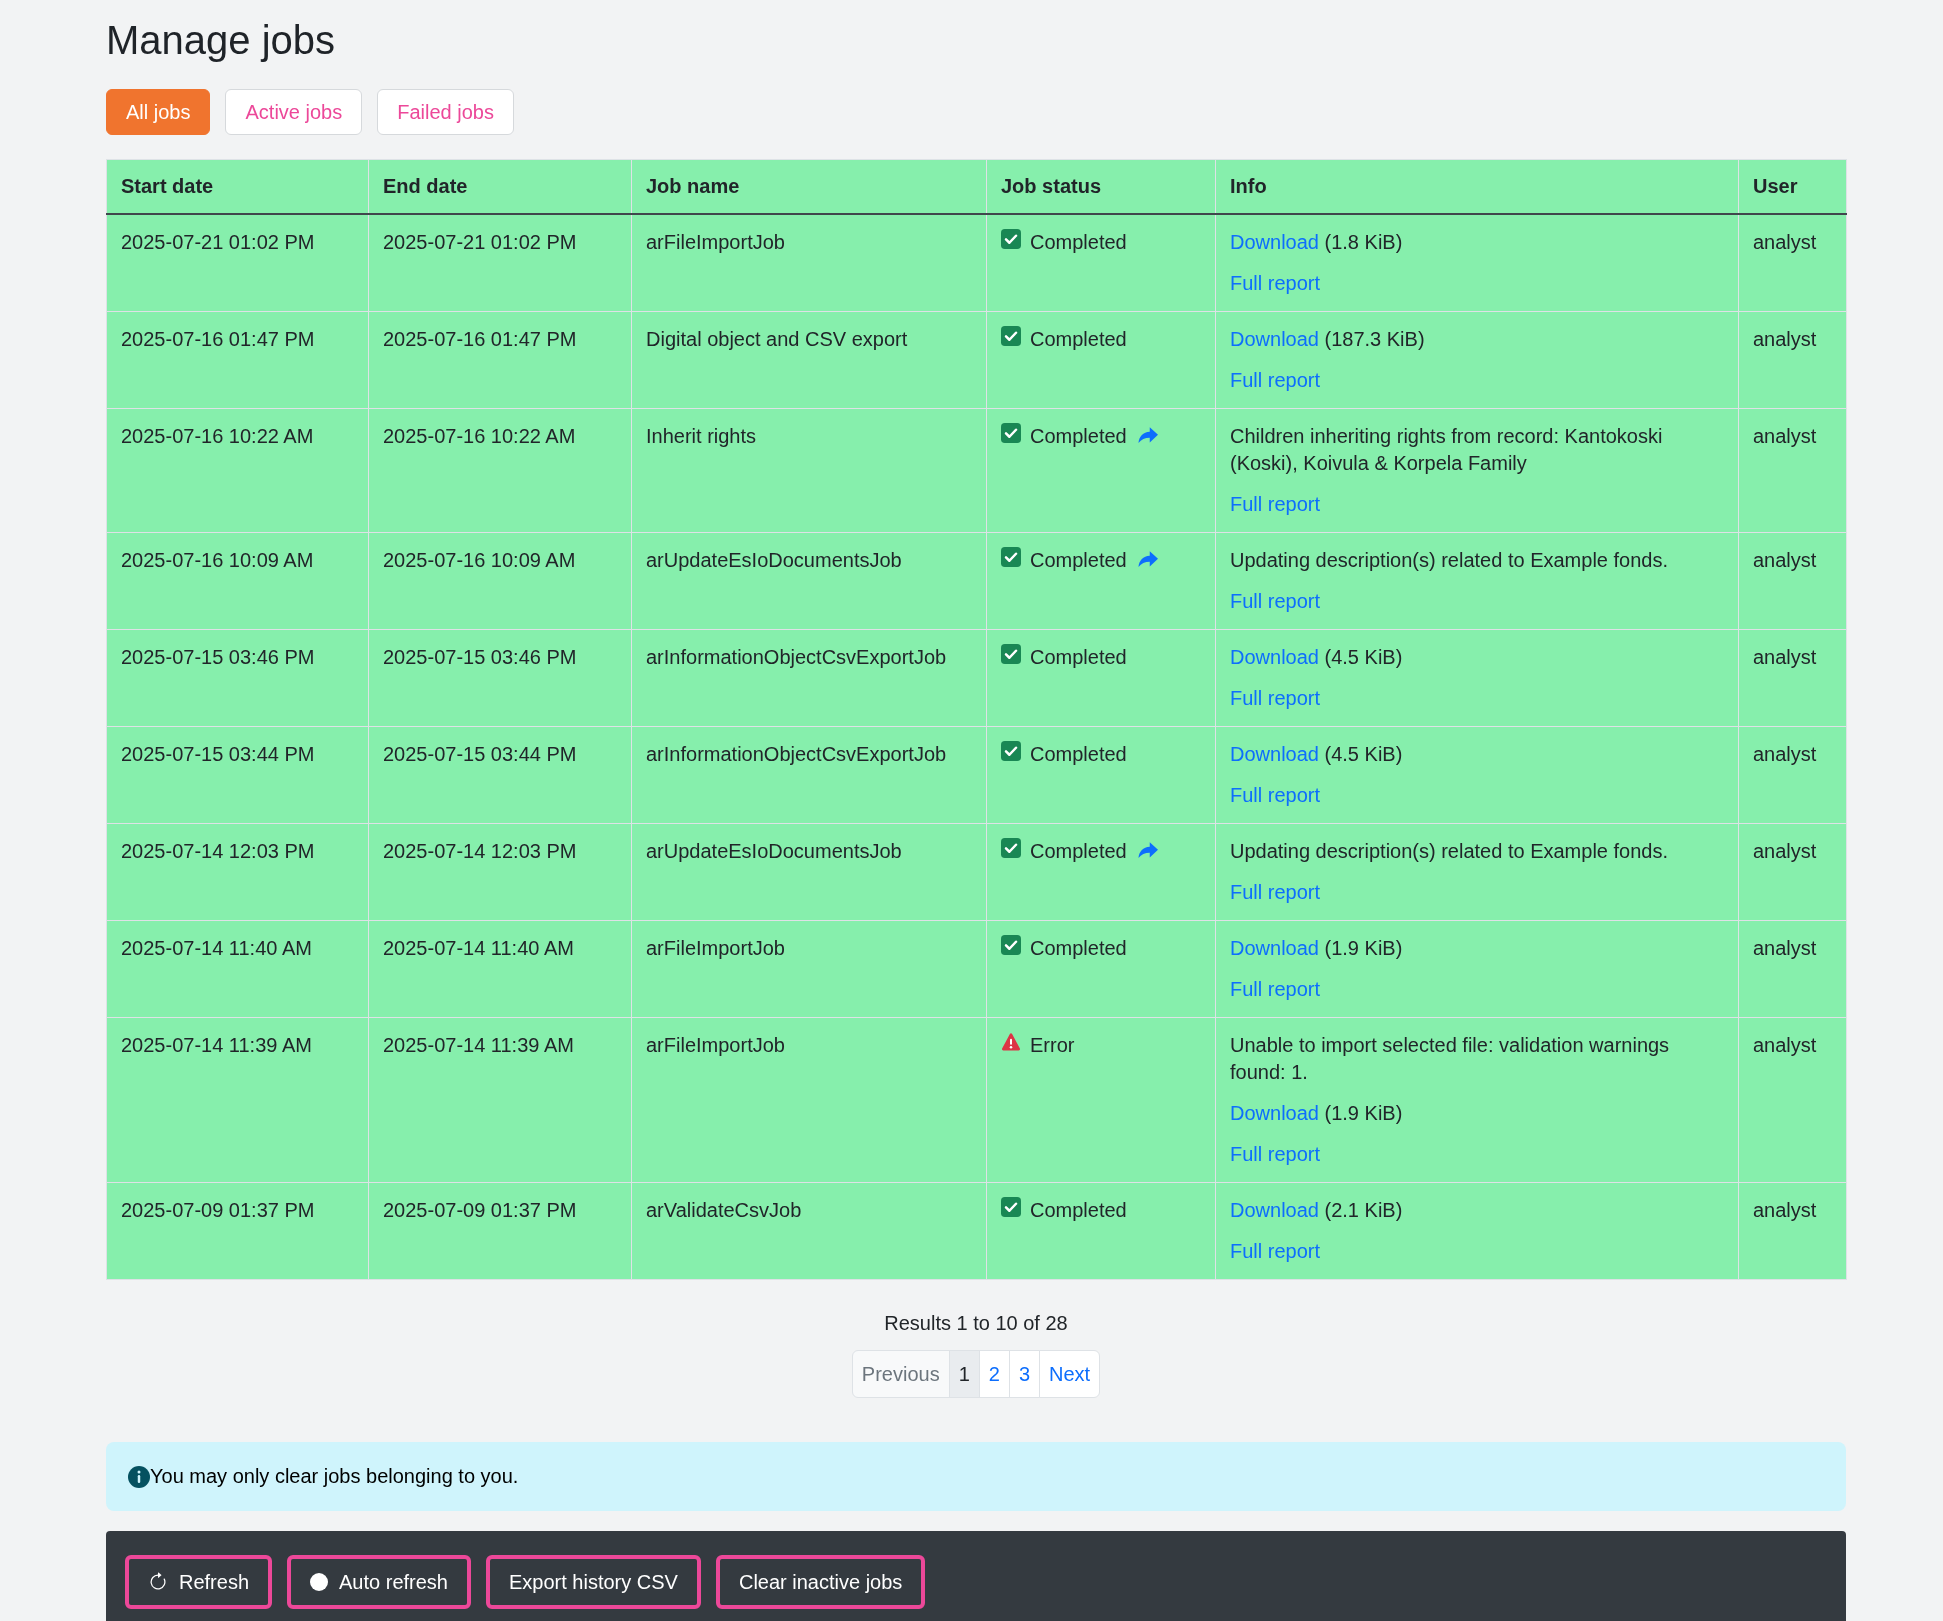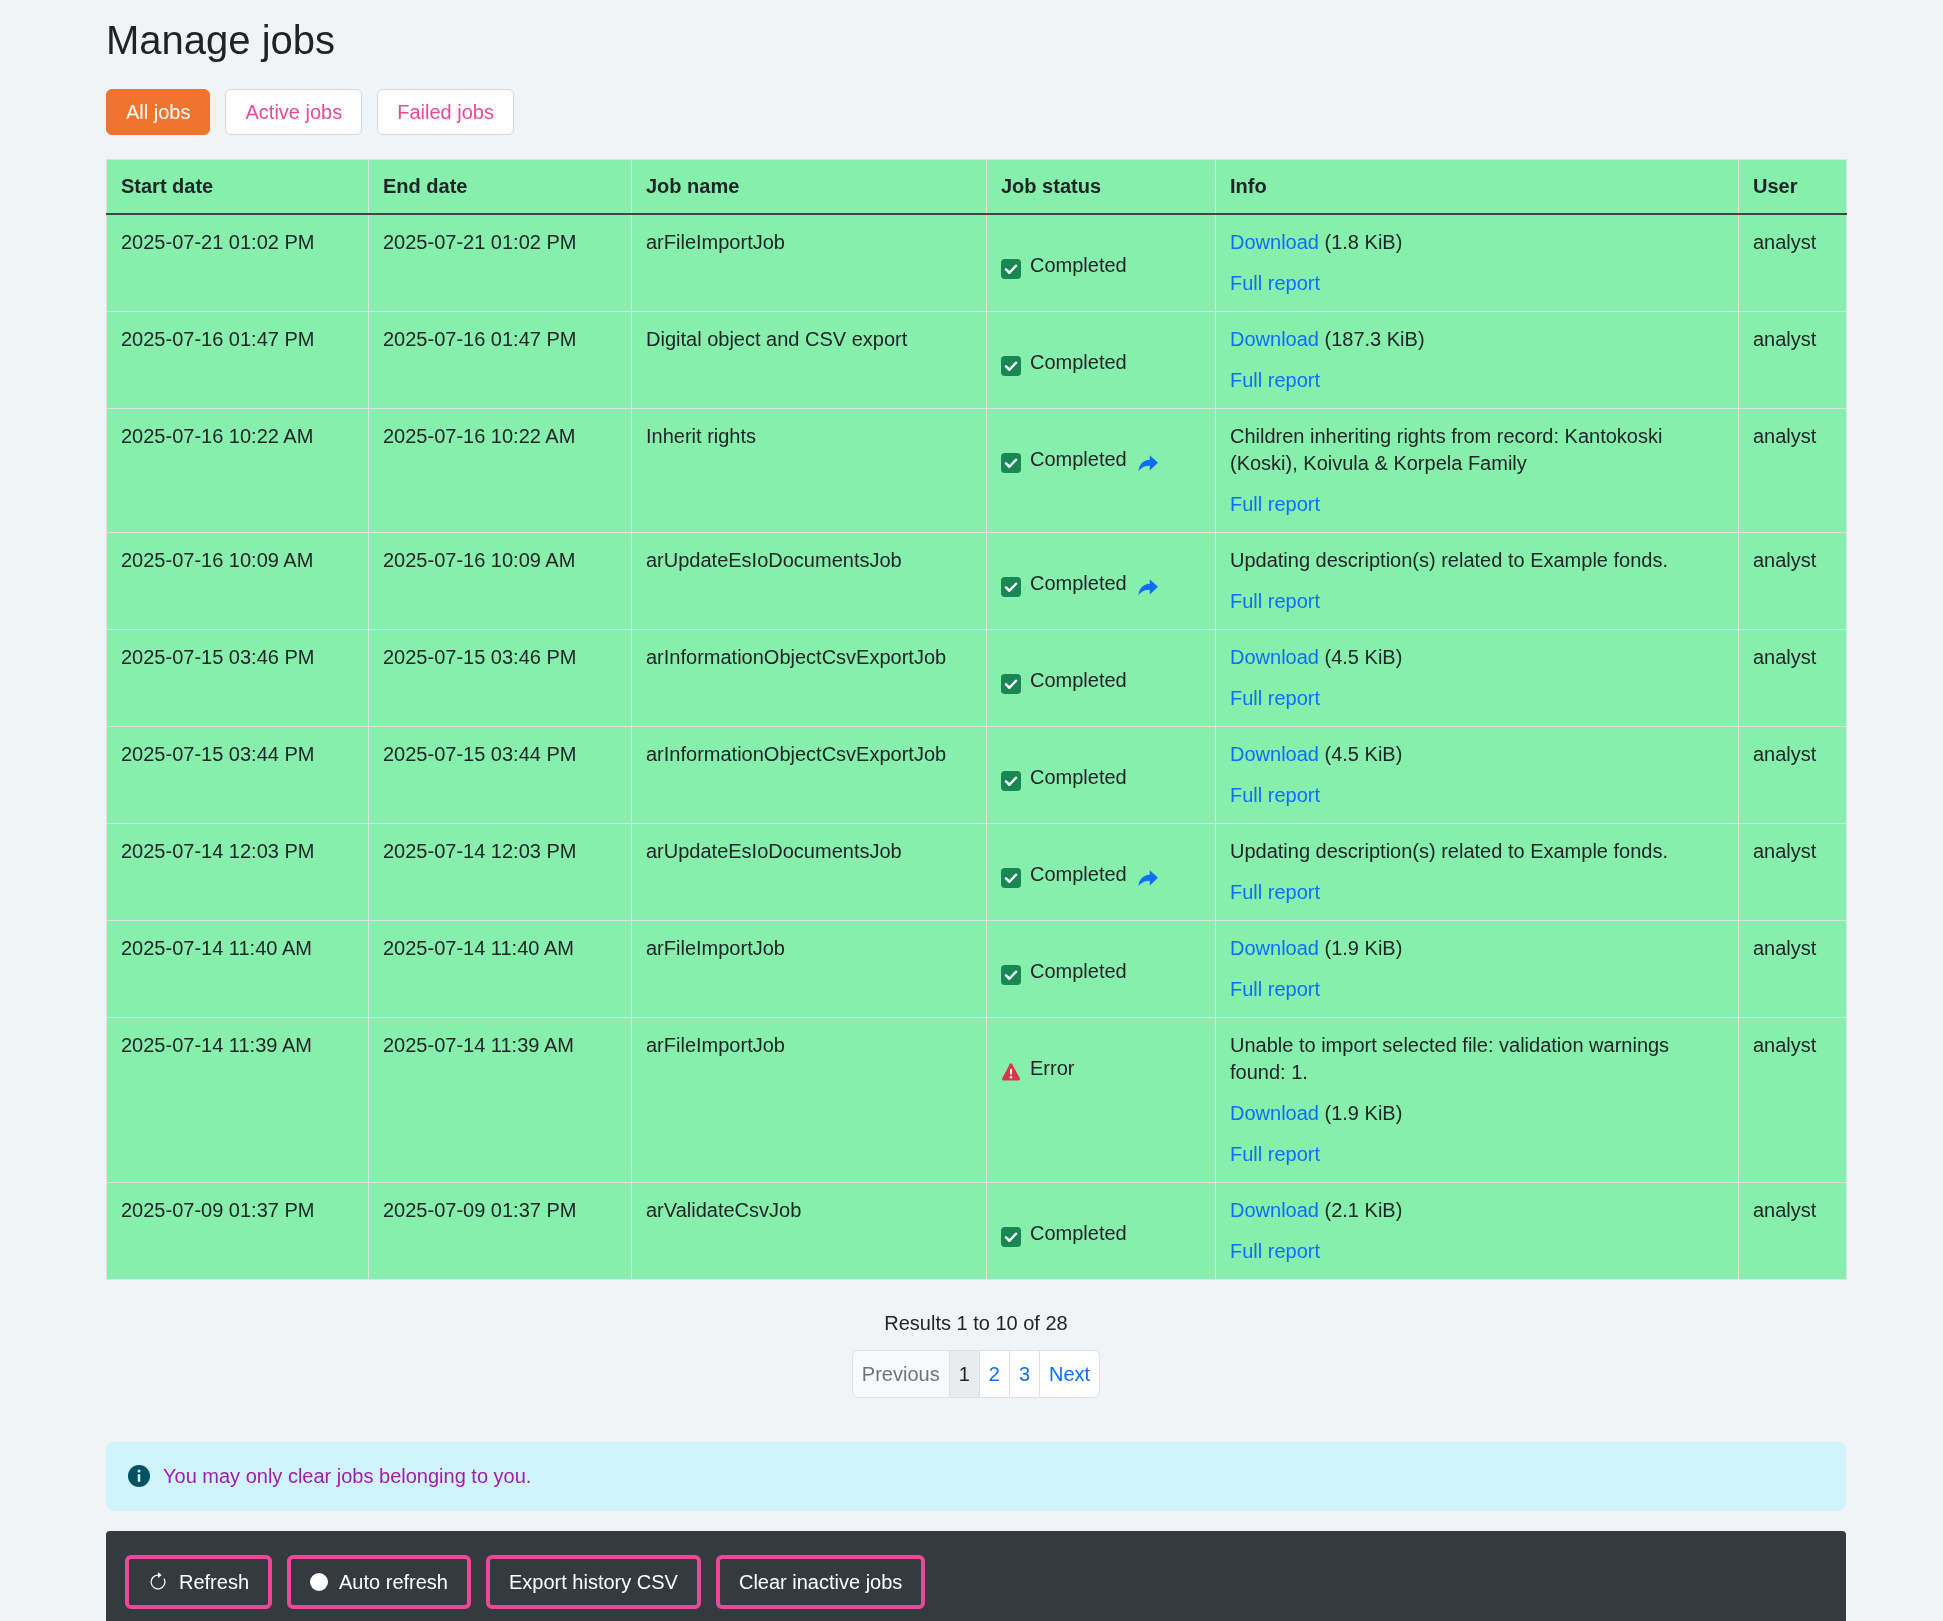--- a/index.html
+++ b/index.html
@@ -68,23 +68,22 @@
     border-bottom: 2px solid #40464c;
   }
   .col-start { width: 262px; }
   .col-end   { width: 263px; }
   .col-name  { width: 355px; }
   .col-status{ width: 229px; }
   .col-info  { width: 523px; }
   .col-user  { width: 108px; }
   .status {
     display: flex;
-    align-items: flex-end;
+    align-items: flex-start;
     gap: 9px;
-    margin-top: 23px;
   }
   .status svg { display: block; flex-shrink: 0; }
   a.link {
     color: #0d6efd;
     text-decoration: none;
     cursor: pointer;
   }
   .info-line { margin-top: 14px; }
   .info-line:first-child { margin-top: 0; }
   .results {
@@ -105,26 +104,26 @@
     text-decoration: none;
     cursor: pointer;
   }
   .page.first { border-radius: 6px 0 0 6px; margin-left: 0; }
   .page.last  { border-radius: 0 6px 6px 0; }
   .page.disabled { color: #6c757d; background: #f8f9fa; }
   .page.current { background: #e9ecef; color: #212529; }
   .alert-info {
     margin-top: 44px;
     background: #cff4fc;
-    color: #a21caf;
+    color: #000000;
     border-radius: 8px;
     padding: 23px 22px;
     display: flex;
-    align-items: flex-start;
-    gap: 13px;
+    align-items: center;
+    gap: 0;
   }
   .alert-info svg { display: block; flex-shrink: 0; }
   .actions-bar {
     margin-top: 20px;
     background: #343a40;
     border-radius: 4px;
     padding: 24px 19px;
     display: flex;
     gap: 15px;
   }

